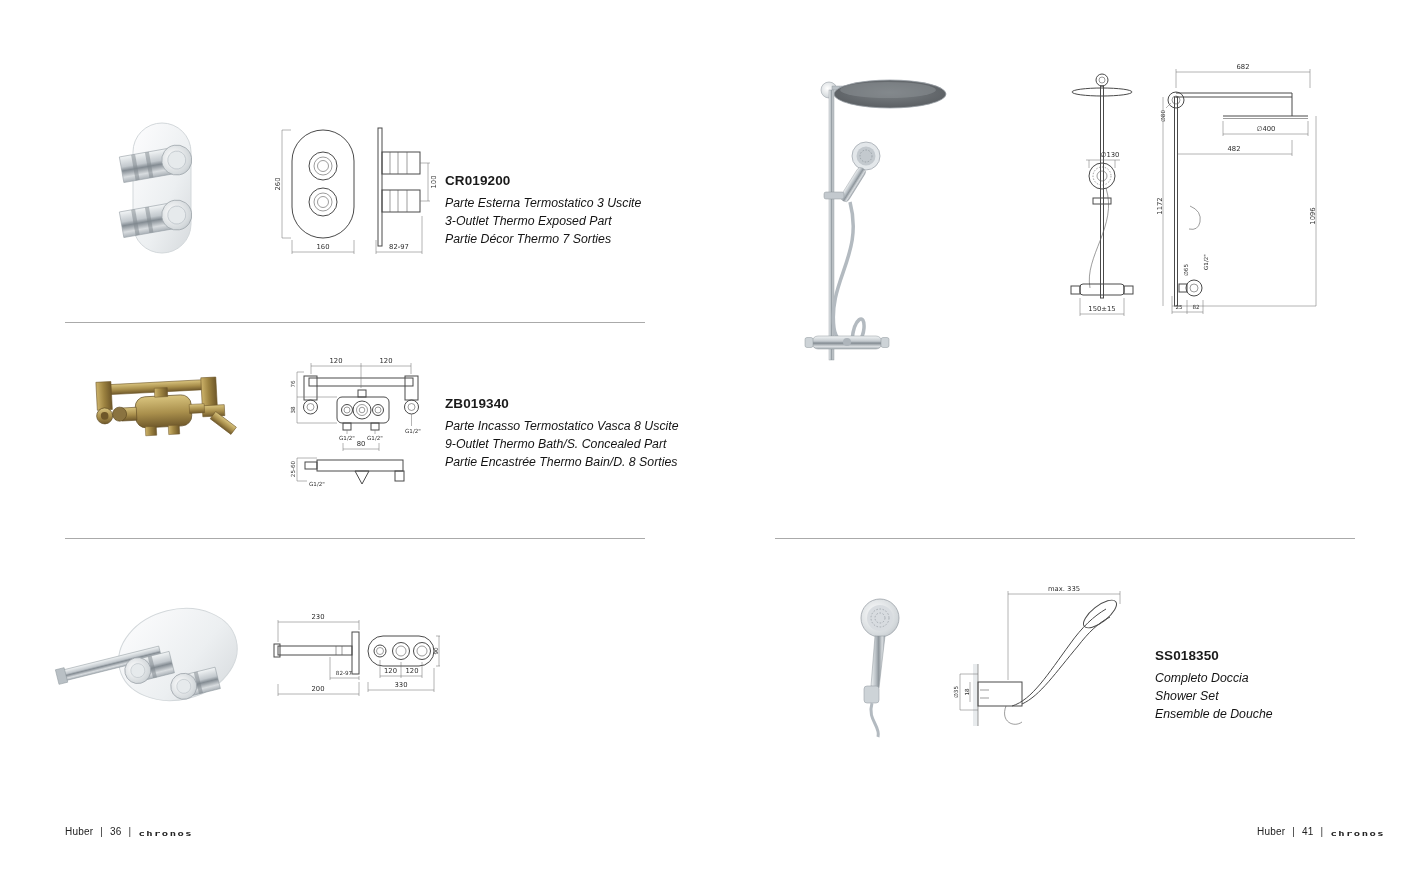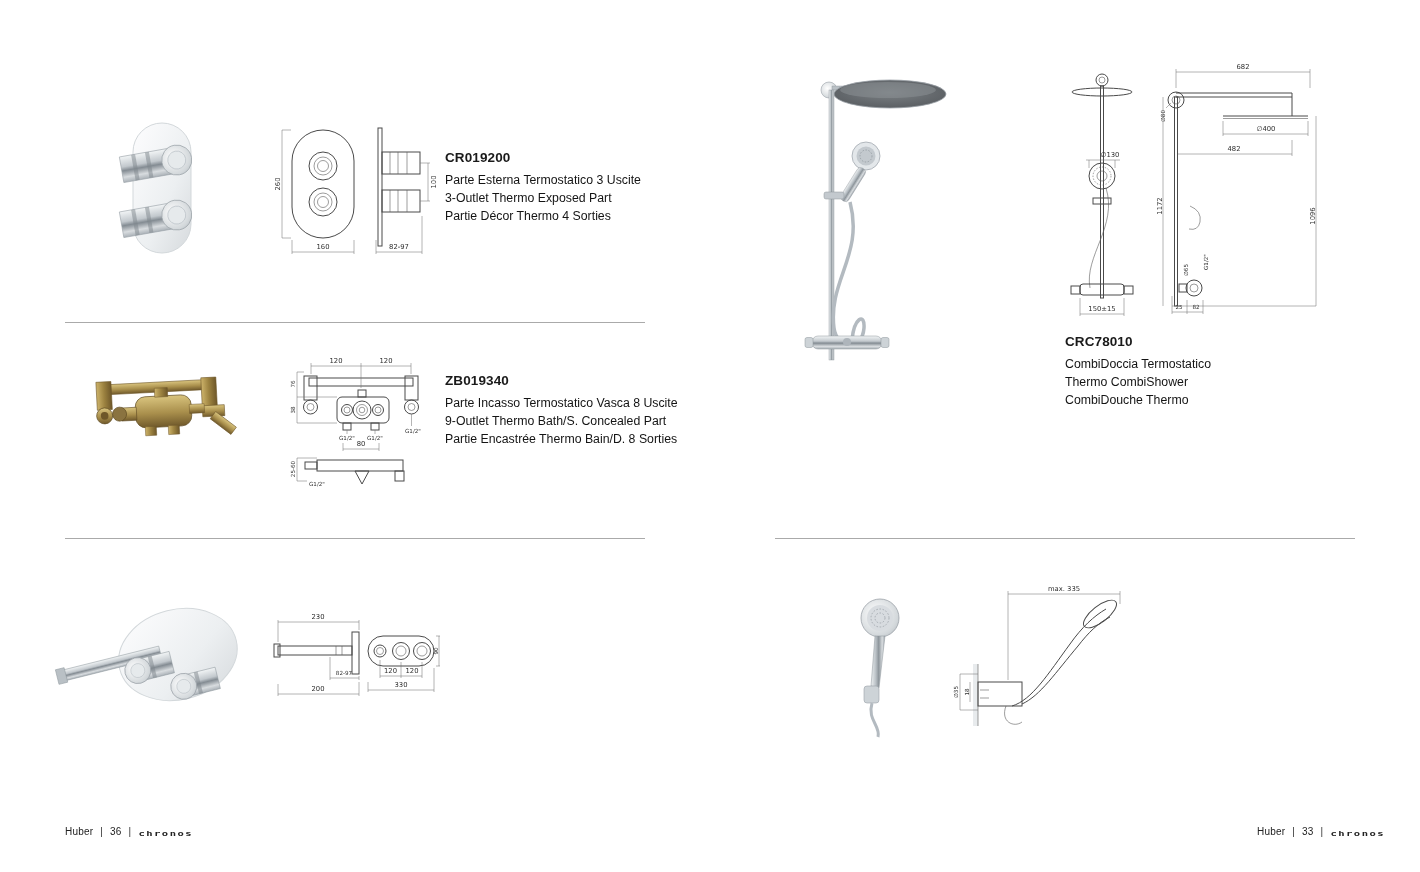--- a/index.html
+++ b/index.html
@@ -1,23 +1,23 @@
 <!DOCTYPE html>
 <html><head>
 <meta charset="utf-8">
 <style>
   * { margin:0; padding:0; box-sizing:border-box; }
   html,body { background:#ffffff; }
   body { font-family:"Liberation Sans", sans-serif; color:#1a1a1a; }
   .spread { position:relative; width:1420px; height:872px; background:#ffffff; overflow:hidden; }
   .abs { position:absolute; }
   .divider { position:absolute; height:1px; background:#aaaaaa; }
-  .prod-text { position:absolute; width:265px; }
+  .prod-text { position:absolute; width:265px;margin-top:23px; }
   .prod-code { font-size:13.5px; font-weight:bold; margin-bottom:6px; letter-spacing:.1px; }
-  .prod-line { font-size:12.3px; line-height:18px; color:#141414; }
+  .prod-line { font-size:12.3px; line-height:18px; color:#141414;font-style:italic; }
   .footer { position:absolute; font-size:10px; color:#222; letter-spacing:.2px; white-space:nowrap; }
   .footer .sep { margin:0 7px; color:#333; }
   .footer .logo { font-family:"DejaVu Sans Mono", monospace; font-weight:bold; font-size:10.5px;
                   letter-spacing:1.5px; display:inline-block; transform:scaleY(.72); transform-origin:left bottom; }
   svg { overflow:visible; }
   .tl  { stroke:#4a4a4a; stroke-width:1; fill:none; }
   .tl2 { stroke:#5a5a5a; stroke-width:.6; fill:none; }
   .dim { stroke:#777777; stroke-width:.55; fill:none; }
   text.dtx { font-size:6.8px; fill:#2e2e2e; font-family:"DejaVu Sans", sans-serif; text-anchor:middle; }
   text.sm  { font-size:5.6px; }
@@ -124,21 +124,21 @@
         <line class="dim" x1="150" y1="94" x2="150" y2="132"></line>
       <line class="dim" x1="104" y1="130" x2="150" y2="130"></line>
       <text class="dtx" x="127" y="127">82-97</text>
     </g>
   </svg>
 
   <div class="prod-text" style="left:445px; top:150px">
     <div class="prod-code">CR019200</div>
     <div class="prod-line">Parte Esterna Termostatico 3 Uscite</div>
     <div class="prod-line">3-Outlet  Thermo Exposed Part</div>
-    <div class="prod-line">Partie Décor Thermo 4 Sorties</div>
+    <div class="prod-line">Partie Décor Thermo 7 Sorties</div>
   </div>
 
   <div class="divider" style="left:65px; top:322px; width:580px"></div>
 
   <svg class="abs" style="left:83px; top:356px" width="155" height="92" viewBox="0 0 155 92">
     <g transform="rotate(-3 77 46)">
       <rect x="18" y="26" width="114" height="10" fill="url(#brassG)" stroke="#6e5729" stroke-width=".6"></rect>
       <rect x="14" y="23" width="15" height="28" fill="url(#brassV)" stroke="#6e5729" stroke-width=".6"></rect>
       <circle cx="21" cy="57" r="8" fill="url(#brassG)" stroke="#5e4a22" stroke-width=".7"></circle>
       <circle cx="21" cy="57" r="3.8" fill="#6e5729"></circle>
@@ -380,26 +380,20 @@
       <line class="dim" x1="112" y1="240" x2="112" y2="258"></line>
         <line class="dim" x1="127" y1="244" x2="127" y2="258"></line>
         <line class="dim" x1="143" y1="244" x2="143" y2="258"></line>
       <line class="dim" x1="112" y1="256" x2="127" y2="256"></line>
         <line class="dim" x1="127" y1="256" x2="143" y2="256"></line>
       <text class="dtx sm" x="119" y="253">25</text>
       <text class="dtx sm" x="136" y="253">82</text>
     </g>
   </svg>
 
-  <div class="prod-text" style="left:1065px; top:334px">
-    <div class="prod-code">CRC78010</div>
-    <div class="prod-line">CombiDoccia Termostatico</div>
-    <div class="prod-line">Thermo CombiShower</div>
-    <div class="prod-line">CombiDouche Thermo</div>
-  </div>
 
   <div class="divider" style="left:775px; top:538px; width:580px"></div>
 
   <svg class="abs" style="left:840px; top:592px" width="78" height="146" viewBox="0 0 78 146">
     <circle cx="40" cy="26" r="19" fill="url(#faceG)" stroke="#9aa1a7" stroke-width=".8"></circle>
     <circle cx="40" cy="26" r="13" fill="#d8dce0"></circle>
     <circle cx="40" cy="26" r="9" fill="none" stroke="#9aa1a7" stroke-width=".8" stroke-dasharray="1.6 1.6"></circle>
     <circle cx="40" cy="26" r="5" fill="none" stroke="#9aa1a7" stroke-width=".8" stroke-dasharray="1.6 1.6"></circle>
     <polygon points="35,44 45,44 39,96 31,94" fill="url(#chromeV)" stroke="#8d959b" stroke-width=".5"></polygon>
     <rect x="24" y="94" width="15" height="17" rx="3" fill="#cdd3d7" stroke="#9aa1a7" stroke-width=".6"></rect>
@@ -421,18 +415,24 @@
     <line class="dim" x1="60" y1="18" x2="172" y2="18"></line>
     <text class="dtx" x="116" y="15">max. 335</text>
     <line class="dim" x1="12" y1="98" x2="12" y2="134"></line>
     <line class="dim" x1="12" y1="98" x2="30" y2="98"></line>
       <line class="dim" x1="12" y1="134" x2="30" y2="134"></line>
     <text class="dtx sm" transform="rotate(-90 8 116)" x="8" y="118">∅35</text>
     <line class="dim" x1="22" y1="106" x2="22" y2="126"></line>
     <text class="dtx sm" transform="rotate(-90 19 116)" x="19" y="118">18</text>
   </svg>
 
+  <div class="prod-text" style="left:1155px; top:625px">
+    <div class="prod-code">SS018350</div>
+    <div class="prod-line">Completo Doccia</div>
+    <div class="prod-line">Shower Set</div>
+    <div class="prod-line">Ensemble de Douche</div>
+  </div>
 
   <div class="footer" style="left:1257px; top:825px">
-    <span>Huber</span><span class="sep">|</span><span>33</span><span class="sep">|</span><span class="logo">chronos</span>
+    <span>Huber</span><span class="sep">|</span><span>41</span><span class="sep">|</span><span class="logo">chronos</span>
   </div>
 
 </div>
 
 </body></html>

